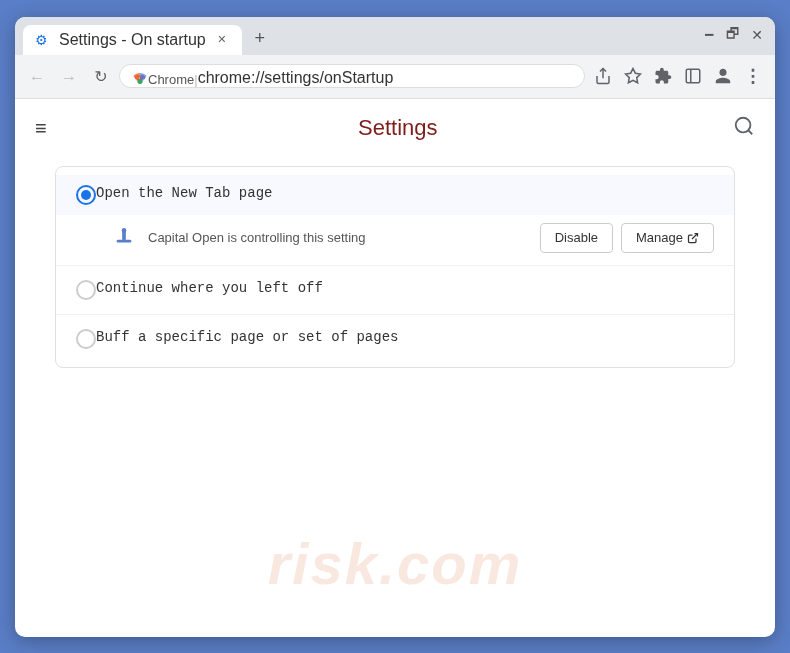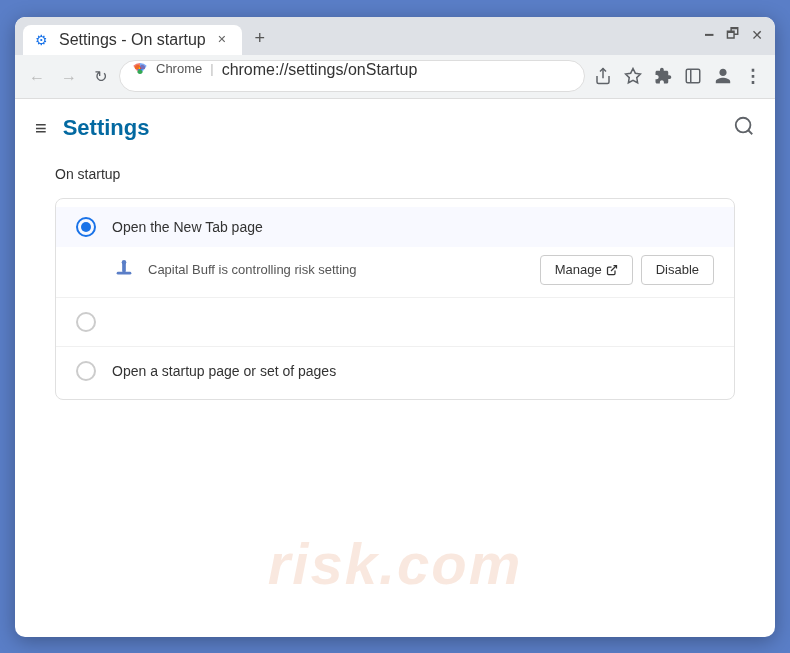--- a/index.html
+++ b/index.html
@@ -109,27 +109,27 @@
       align-items: center;
       justify-content: center;
       cursor: pointer;
       color: #5f6368;
       font-size: 16px;
       flex-shrink: 0;
     }
     .toolbar-btn.disabled { color: #bbb; cursor: default; }
     .address-bar {
       flex: 1;
-      height: 32px;
+      height: 24px;
       background: #fff;
       border-radius: 16px;
       display: flex;
-      align-items: flex-start;
+      align-items: flex-end;
       padding: 0 12px;
-      gap: 8px;
+      gap: 0;
       border: 1px solid #ddd;
     }
     .chrome-logo {
       width: 16px;
       height: 16px;
       flex-shrink: 0;
     }
     .chrome-logo svg { width: 16px; height: 16px; }
     .address-brand {
       font-size: 13px;
@@ -162,23 +162,24 @@
       padding: 16px 20px 8px 20px;
     }
     .menu-icon {
       font-size: 20px;
       color: #444;
       cursor: pointer;
       margin-right: 16px;
     }
     .settings-title {
       font-size: 22px;
-      font-weight: 700;
-      color: #0369a1;
-      flex: 1;
+      font-weight: 400;
+      color: #7f1d1d;
+      flex: 1;
+      text-align: center;
     }
     .search-icon-btn {
       font-size: 20px;
       color: #555;
       cursor: pointer;
     }
     .settings-body {
       padding: 16px 40px;
     }
     .section-label {
@@ -187,23 +188,23 @@
       margin-bottom: 16px;
     }
     .options-card {
       border: 1px solid #e0e0e0;
       border-radius: 8px;
       padding: 8px 0;
       background: #fff;
     }
     .option-row {
       display: flex;
-      align-items: center;
+      align-items: flex-start;
       padding: 10px 20px;
-      gap: 16px;
+      font-family: Liberation Mono, monospace;
     }
     .option-row.selected {
       background: #f8f9ff;
     }
     .radio-outer {
       width: 20px;
       height: 20px;
       border-radius: 50%;
       border: 2px solid #ccc;
       display: flex;
@@ -369,65 +370,65 @@
         <span class="settings-title">Settings</span>
         <span class="search-icon-btn">
           <svg width="22" height="22" viewBox="0 0 24 24" fill="none" stroke="#5f6368" stroke-width="2">
             <circle cx="11" cy="11" r="8"></circle>
             <line x1="21" y1="21" x2="16.65" y2="16.65"></line>
           </svg>
         </span>
       </div>
 
       <div class="settings-body">
-        <div class="section-label">On startup</div>
 
         <div class="options-card">
 
           <div class="option-row selected">
             <div class="radio-outer checked">
               <div class="radio-inner"></div>
             </div>
             <span class="option-label">Open the New Tab page</span>
           </div>
 
           <div class="extension-row">
             <div class="extension-icon">
 
               <svg viewBox="0 0 24 24" fill="none" xmlns="http://www.w3.org/2000/svg">
                 <rect x="4" y="14" width="16" height="3" rx="1.5" fill="#5a7ec7"></rect>
                 <rect x="10" y="3" width="4" height="12" rx="2" fill="#5a7ec7"></rect>
                 <circle cx="12" cy="3.5" r="2.5" fill="#5a7ec7"></circle>
               </svg>
             </div>
-            <span class="extension-text">Capital Buff is controlling risk setting</span>
+            <span class="extension-text">Capital Open is controlling this setting</span>
             <div class="extension-actions">
+              <button class="ext-btn">Disable</button>
               <button class="ext-btn">
                 <span>Manage</span>
                 <svg width="12" height="12" viewBox="0 0 24 24" fill="none" stroke="#333" stroke-width="2.5">
                   <path d="M18 13v6a2 2 0 0 1-2 2H5a2 2 0 0 1-2-2V8a2 2 0 0 1 2-2h6"></path>
                   <polyline points="15 3 21 3 21 9"></polyline>
                   <line x1="10" y1="14" x2="21" y2="3"></line>
                 </svg>
               </button>
-              <button class="ext-btn">Disable</button>
             </div>
           </div>
 
           <div class="divider"></div>
 
           <div class="option-row">
             <div class="radio-outer"></div>
+            <span class="option-label">Continue where you left off</span>
           </div>
 
           <div class="divider"></div>
 
           <div class="option-row">
             <div class="radio-outer"></div>
-            <span class="option-label">Open a startup page or set of pages</span>
+            <span class="option-label">Buff a specific page or set of pages</span>
           </div>
         </div>
       </div>
     </div>
 
     <div class="watermark" style="position:absolute;bottom:40px;left:50%;transform:translateX(-50%);font-size:58px;font-weight:900;font-style:italic;color:rgba(220,130,80,0.18);white-space:nowrap;pointer-events:none;letter-spacing:2px;">
       risk.com
     </div>
   </div>
 </div>

